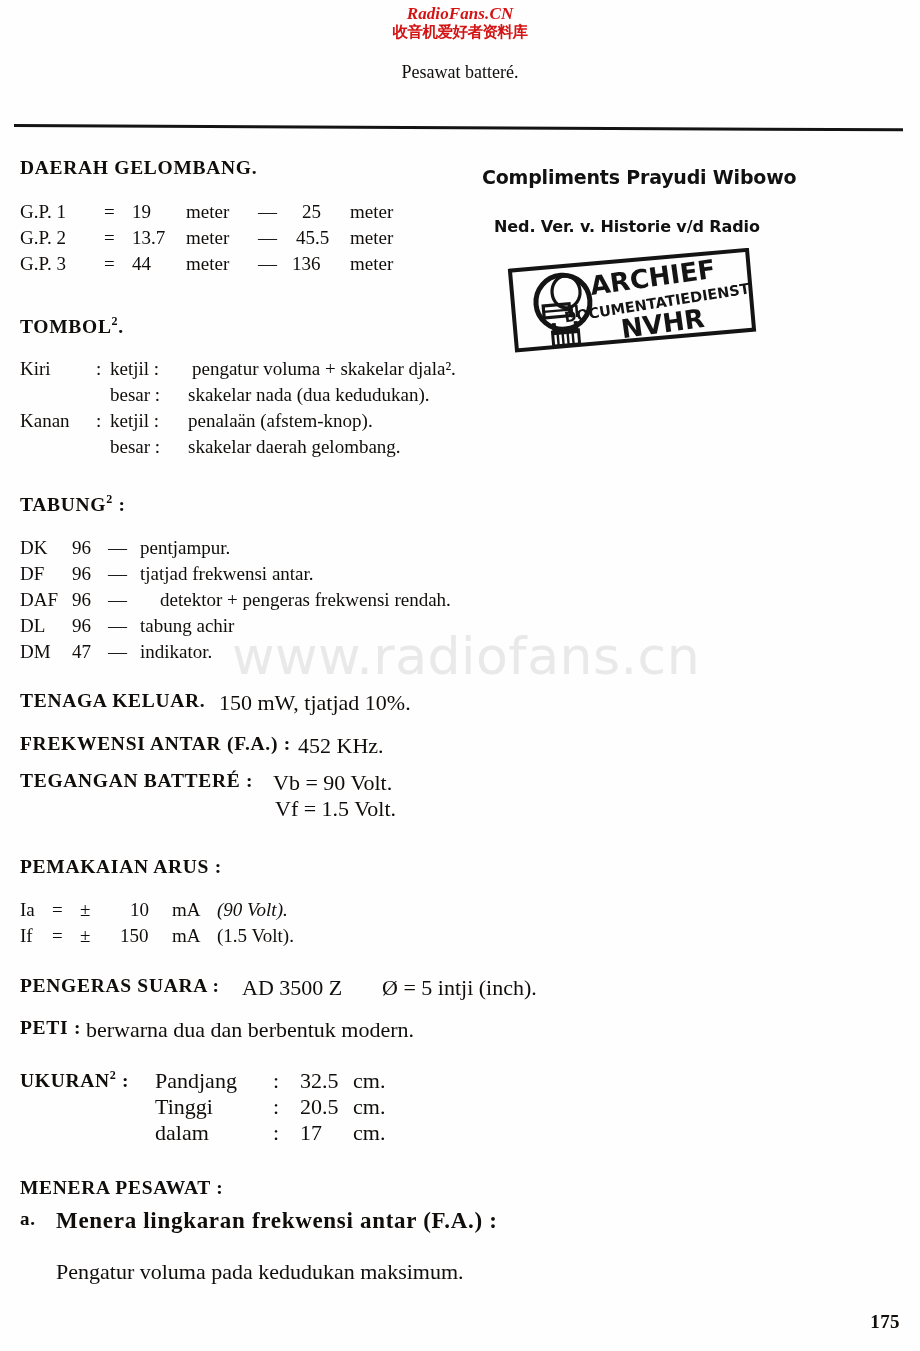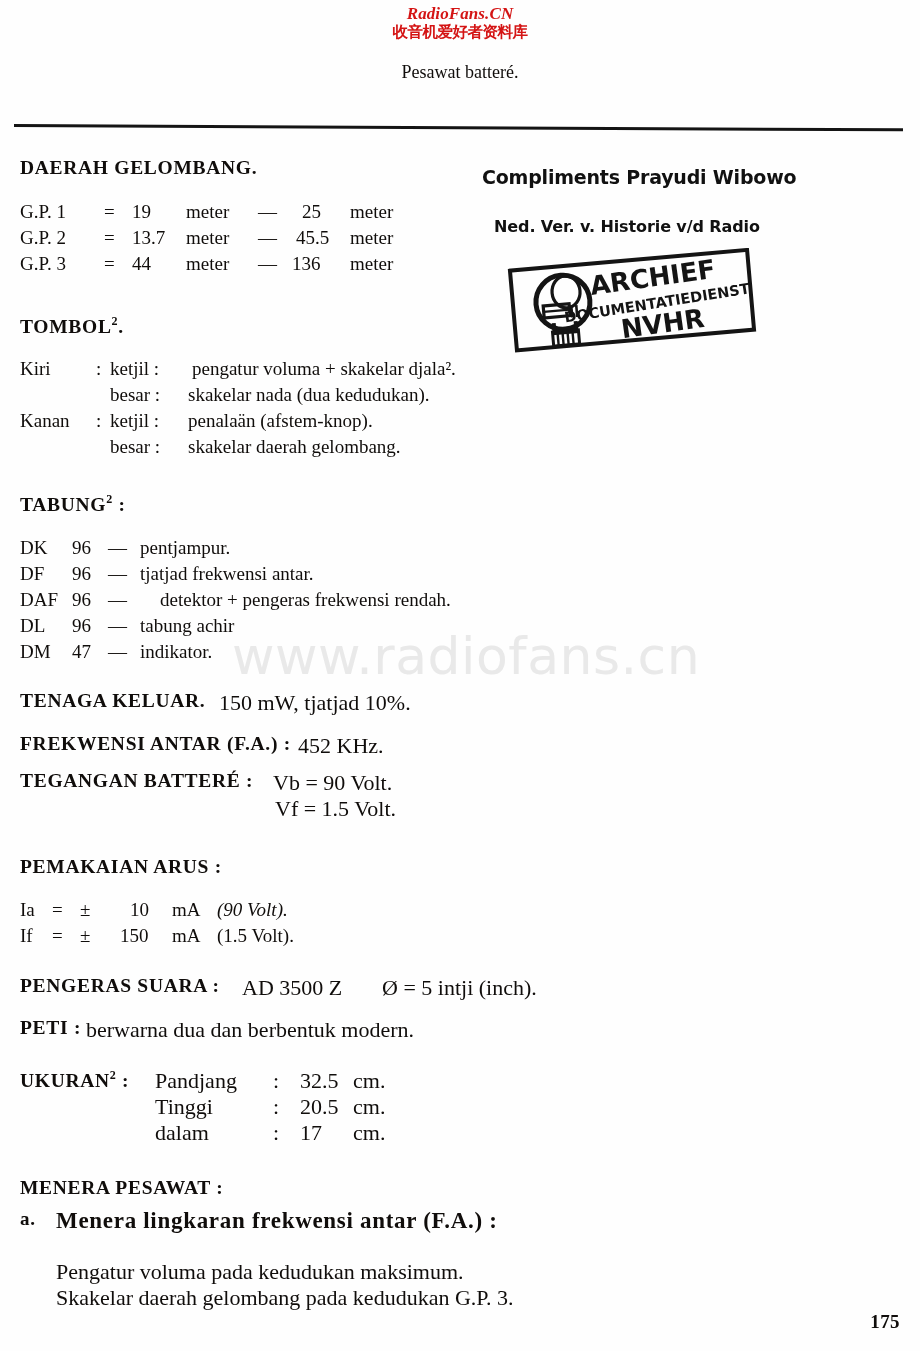--- a/index.html
+++ b/index.html
@@ -336,17 +336,16 @@
     <span class="cell bd" style="left:333px;">cm.</span>
   </div>
 
   <div class="abs hd" style="left:20px; top:1168px;">MENERA PESAWAT :</div>
 
   <div class="row" style="left:20px; top:1208px;">
     <span class="cell hd" style="left:0px; font-size:19px;">a.</span>
     <span class="cell hd" style="left:36px; font-size:23px;">Menera lingkaran frekwensi antar (F.A.) :</span>
   </div>
   <div class="abs bd" style="left:56px; top:1250px;">Pengatur voluma pada kedudukan maksimum.</div>
-  <div class="abs bd" style="left:56px; top:1276px;">Skakelar daerah gelombang pada kedudukan G.P. 3.</div>
 
   <div id="pageno">175</div>
 
 </div>
 
 </body></html>

